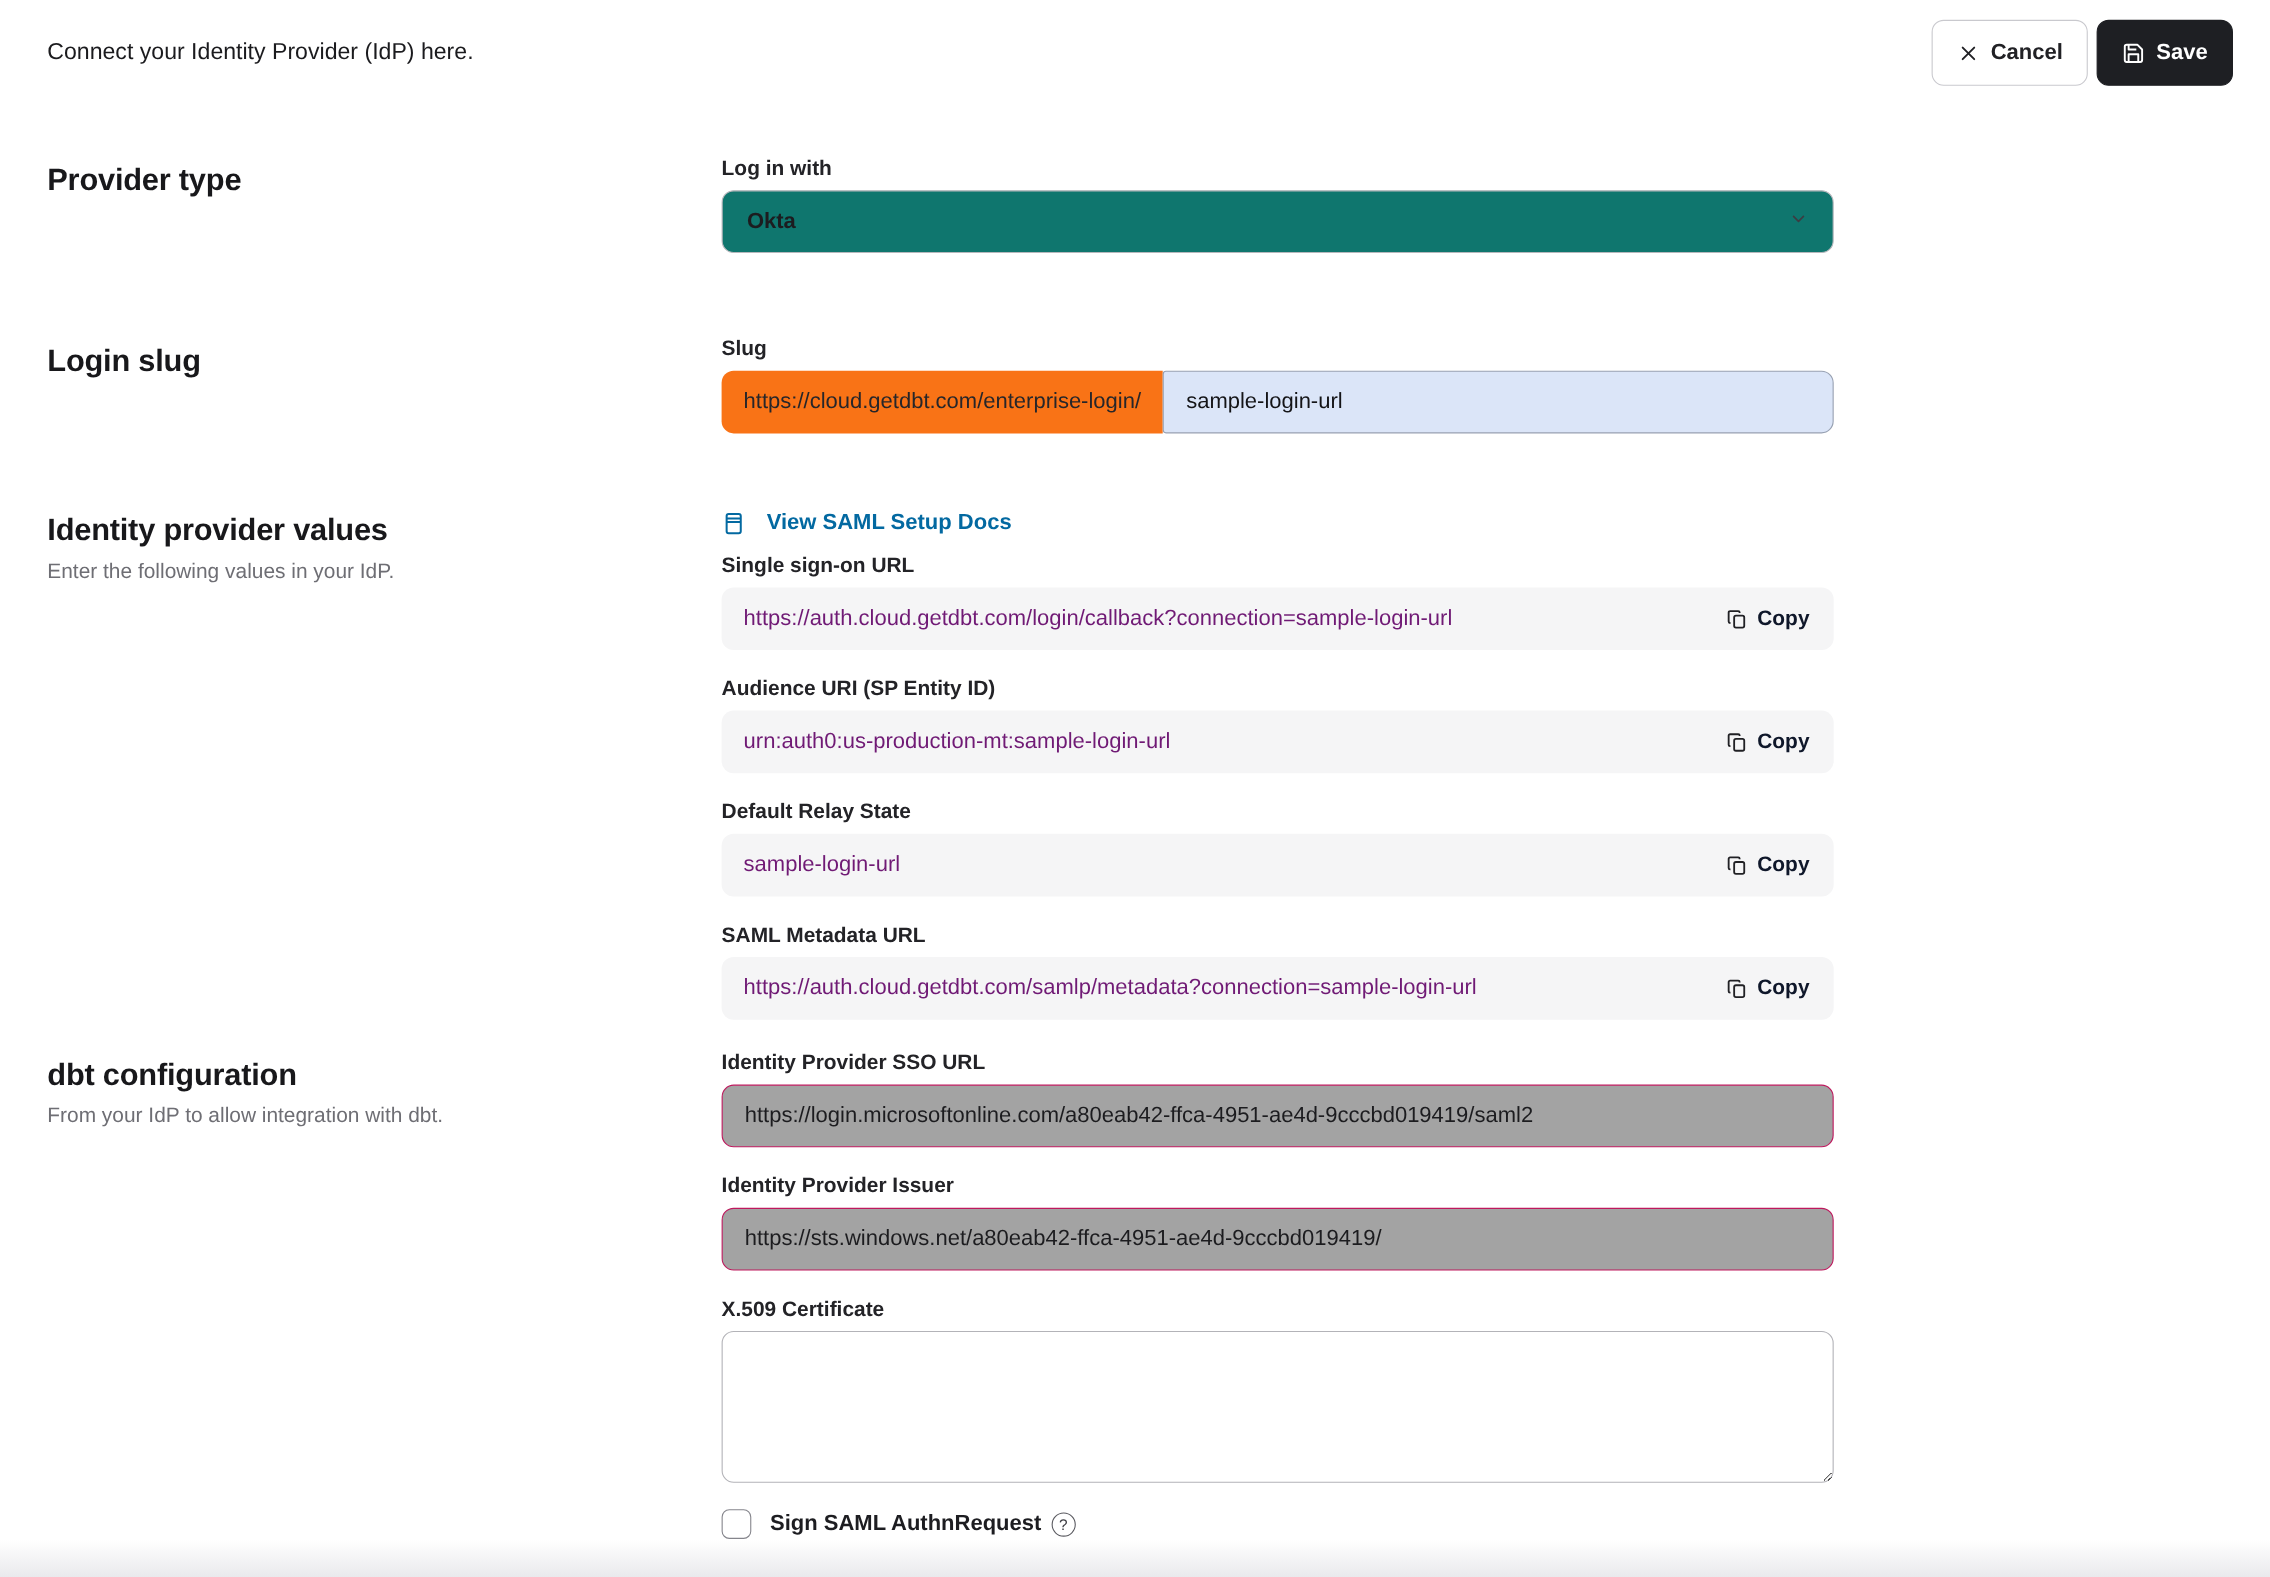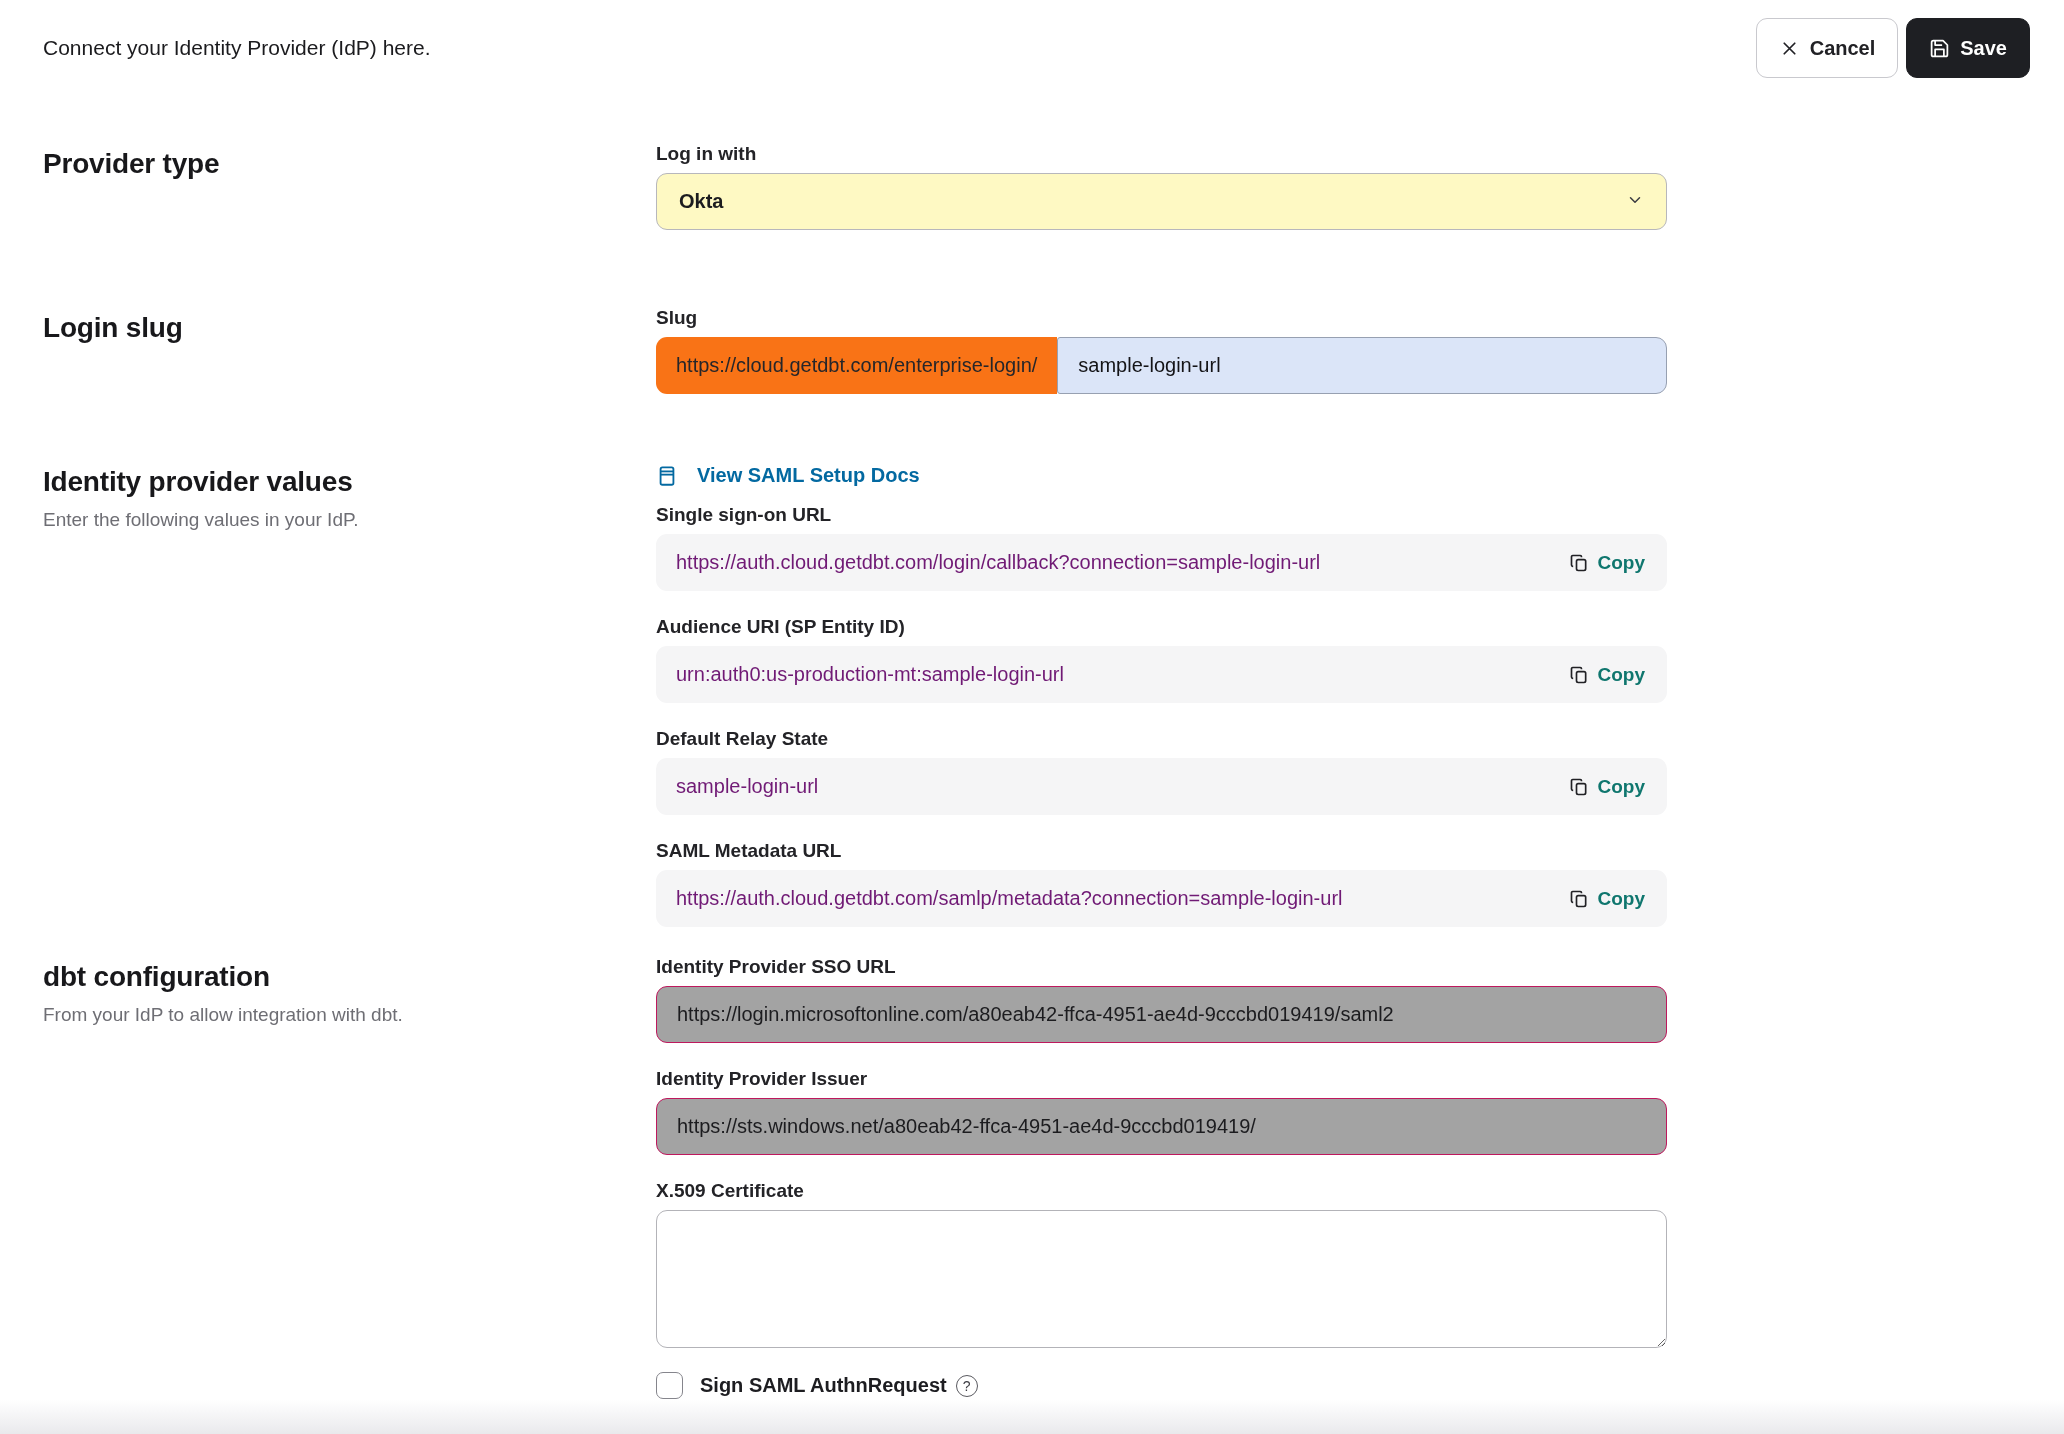--- a/index.html
+++ b/index.html
@@ -44,21 +44,21 @@
   .section-sub { font-size: 19px; color: #6e6e74; margin-top: 11px; }
 
   .field-label { font-size: 19px; font-weight: 700; color: #232327; margin-bottom: 8px; line-height: 23px; }
   .field-group { margin-bottom: 24px; }
   .field-group:last-child { margin-bottom: 0; }
 
   
   .select-box {
     height: 57px; border: 1px solid #b7b7bc; border-radius: 11px;
     display: flex; align-items: center; justify-content: space-between;
-    padding: 0 22px; background: #fef9c3; cursor: pointer;
+    padding: 0 22px; background: #0f766e; cursor: pointer;
   }
   .select-value { font-size: 20px; font-weight: 700; color: #1c1c1f; }
   .chevron { color: #3c3c42; }
 
   
   .slug-wrap { display: flex; height: 57px; }
   .slug-prefix {
     background: #f97316; border-radius: 11px 0 0 11px;
     display: flex; align-items: center; padding: 0 20px;
     font-size: 20px; color: #26262a; white-space: nowrap;
@@ -81,21 +81,21 @@
 
   
   .copy-box {
     height: 57px; background: #f5f5f6; border-radius: 11px;
     display: flex; align-items: center; justify-content: space-between;
     padding: 0 20px;
   }
   .copy-value { font-size: 20px; color: #701a75; white-space: nowrap; overflow: hidden; }
   .copy-btn {
     display: flex; align-items: center; gap: 9px;
-    font-size: 19px; font-weight: 700; color: #0f766e;
+    font-size: 19px; font-weight: 700; color: #0f172a;
     background: none; border: none; padding: 0 2px; cursor: pointer;
     font-family: "Liberation Sans", sans-serif;
   }
   .copy-btn svg { display: block; }
 
   
   .text-input {
     width: 100%; height: 57px;
     border: 1px solid #be185d; border-radius: 11px;
     padding: 0 20px; font-size: 20px; color: #1c1c1f;

